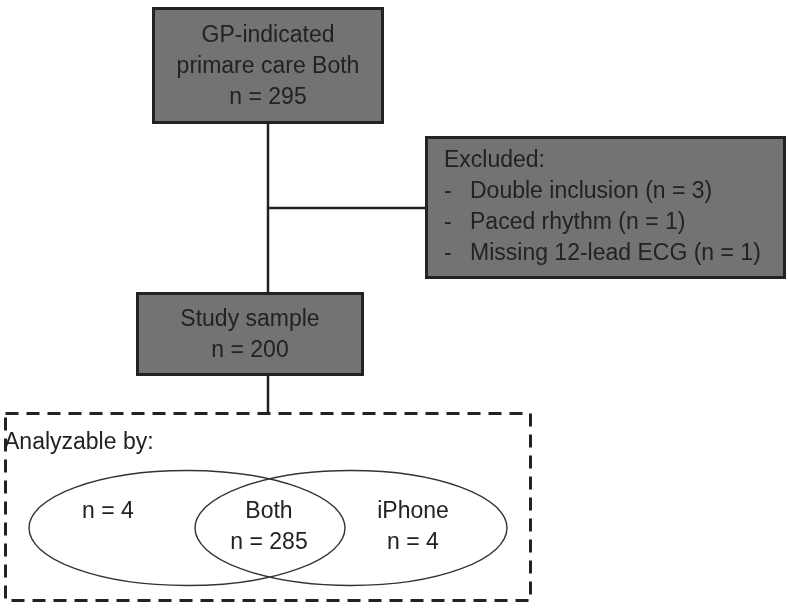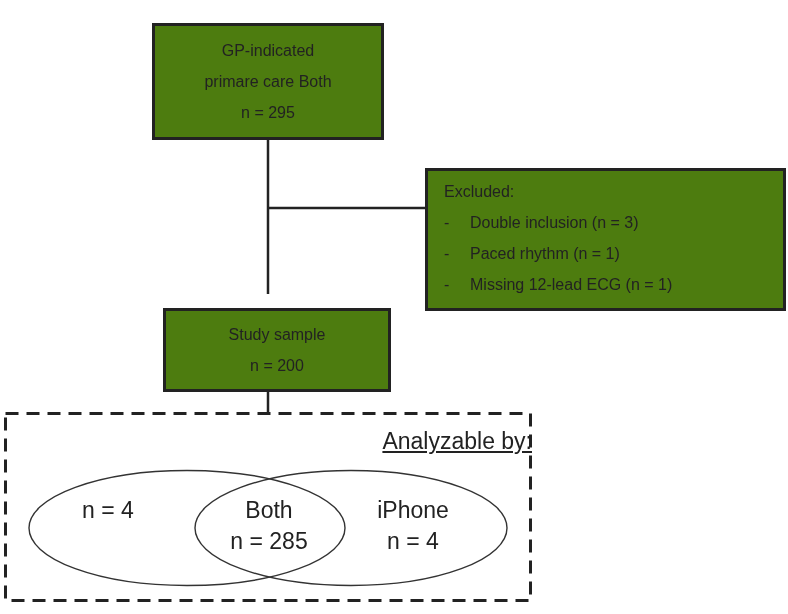--- a/index.html
+++ b/index.html
@@ -20,50 +20,48 @@
     position: absolute;
     left: 0;
     top: 0;
     width: 788px;
     height: 614px;
   }
   .box {
     position: absolute;
     box-sizing: border-box;
     border: 3px solid #222222;
-    background: #4d7c0f;
-    font-size: 16px;
+    background: #737373;
+    font-size: 23px;
     line-height: 31px;
-    margin-top: 16px;
   }
   .box-centered {
     display: flex;
     flex-direction: column;
     align-items: center;
     justify-content: center;
     text-align: center;
   }
   .box-source { left: 152px; top: 7px;   width: 232px; height: 117px; }
-  .box-sample { left: 163px; top: 292px; width: 228px; height: 84px;  }
+  .box-sample { left: 136px; top: 292px; width: 228px; height: 84px;  }
   .box-excluded {
-    left: 425px; top: 152px; width: 361px; height: 143px;
+    left: 425px; top: 136px; width: 361px; height: 143px;
     padding: 5px 8px 5px 16px;
     text-align: left;
   }
   .excluded-row { display: flex; }
   .excluded-bullet { flex: 0 0 26px; width: 26px; }
   .excluded-text { flex: 1 1 auto; white-space: nowrap; }
 
   .analyzable-title {
     position: absolute;
     left: 4px; top: 426px; width: 528px;
-    text-align: right;
+    text-align: left;
     font-size: 23px;
     line-height: 31px;
-    text-decoration: underline;
   }
   .venn-label {
     position: absolute;
     width: 170px;
     top: 495px;
     text-align: center;
     font-size: 23px;
     line-height: 31px;
   }
   .venn-label-android { left: 23px;  }

